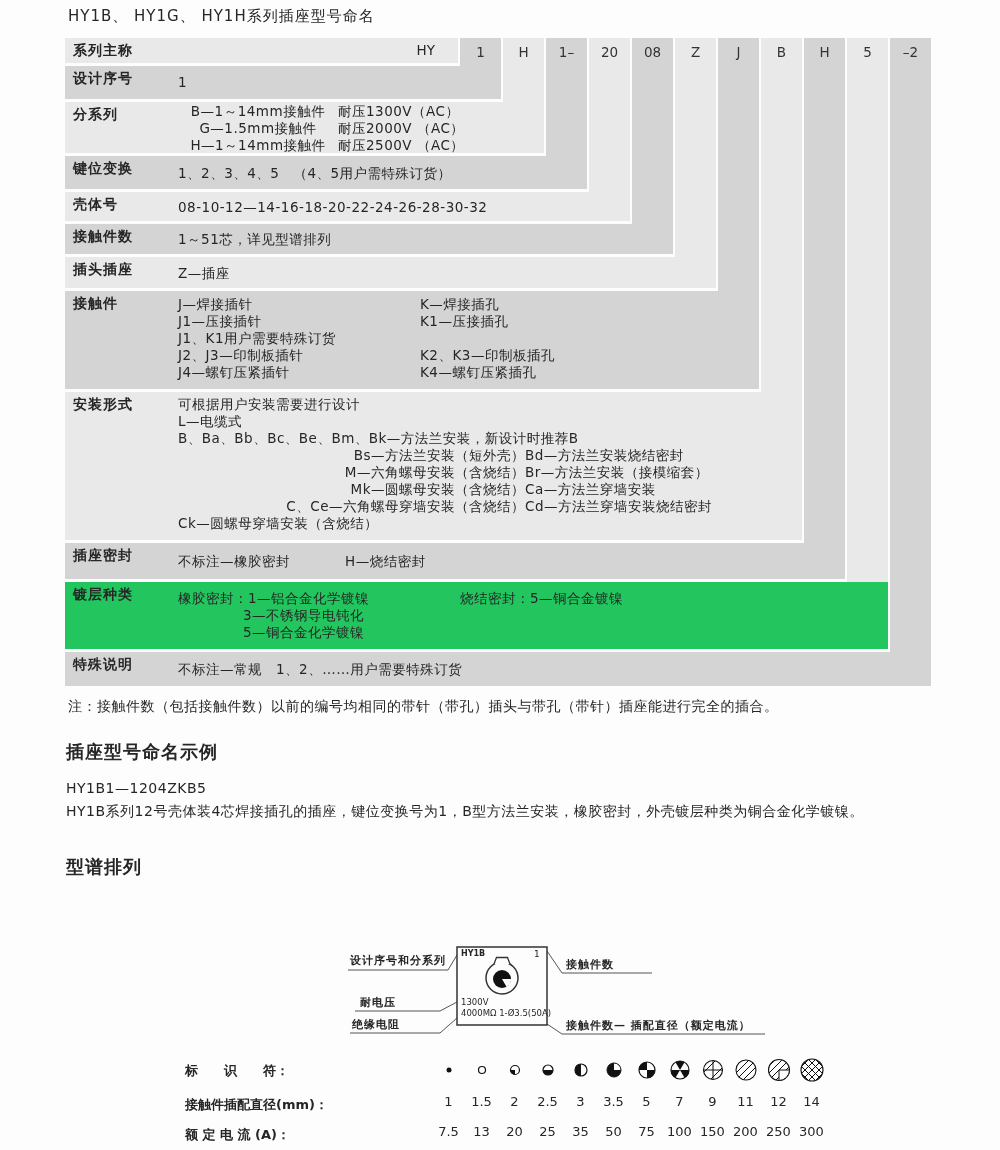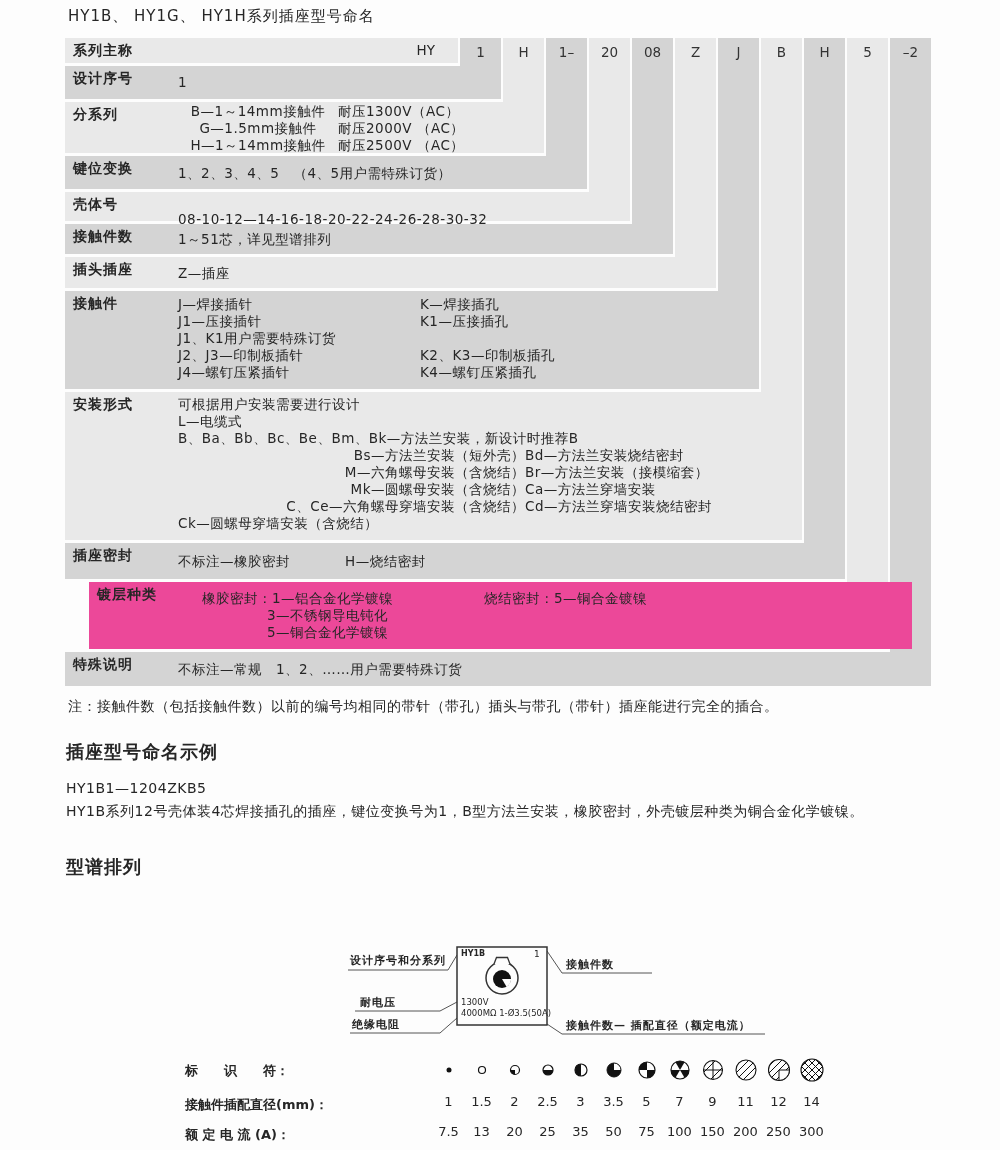--- a/index.html
+++ b/index.html
@@ -81,21 +81,21 @@
       </div>
     </div>
 
     <div class="band" style="top:118px;height:33px;width:522px;background:#d4d4d4;">
       <span class="rlabel">键位变换</span>
       <div class="rcontent" style="padding-top:9px;">1、2、3、4、5　（4、5用户需特殊订货）</div>
     </div>
 
     <div class="band" style="top:154px;height:29px;width:565px;background:#e9e9e9;">
       <span class="rlabel">壳体号</span>
-      <div class="rcontent" style="padding-top:7px;margin-top:12px;">08-10-12—14-16-18-20-22-24-26-28-30-32</div>
+      <div class="rcontent" style="padding-top:7px;">08-10-12—14-16-18-20-22-24-26-28-30-32</div>
     </div>
 
     <div class="band" style="top:186px;height:30px;width:608px;background:#d4d4d4;">
       <span class="rlabel">接触件数</span>
       <div class="rcontent" style="padding-top:7px;">1～51芯，详见型谱排列</div>
     </div>
 
     <div class="band" style="top:219px;height:31px;width:651px;background:#e9e9e9;">
       <span class="rlabel">插头插座</span>
       <div class="rcontent" style="padding-top:8px;">Z—插座</div>
@@ -155,21 +155,21 @@
     <div class="band" style="top:505px;height:36px;width:780px;background:#d4d4d4;">
       <span class="rlabel">插座密封</span>
       <div class="rcontent" style="padding-top:10px;">
         <div class="line">
             <span class="lw167">不标注—橡胶密封</span>
             <span>H—烧结密封</span>
           </div>
       </div>
     </div>
 
-    <div class="band" style="top:544px;height:67px;width:823px;background:#ec4899;margin-left:24px;">
+    <div class="band" style="top:544px;height:67px;width:823px;background:#22c55e;">
       <span class="rlabel">镀层种类</span>
       <div class="rcontent" style="padding-top:8px;">
         <div class="line">
             <span class="lw282">橡胶密封：1—铝合金化学镀镍</span>
             <span>烧结密封：5—铜合金镀镍</span>
           </div>
         <div class="line ind65">3—不锈钢导电钝化</div>
         <div class="line ind65">5—铜合金化学镀镍</div>
       </div>
     </div>

